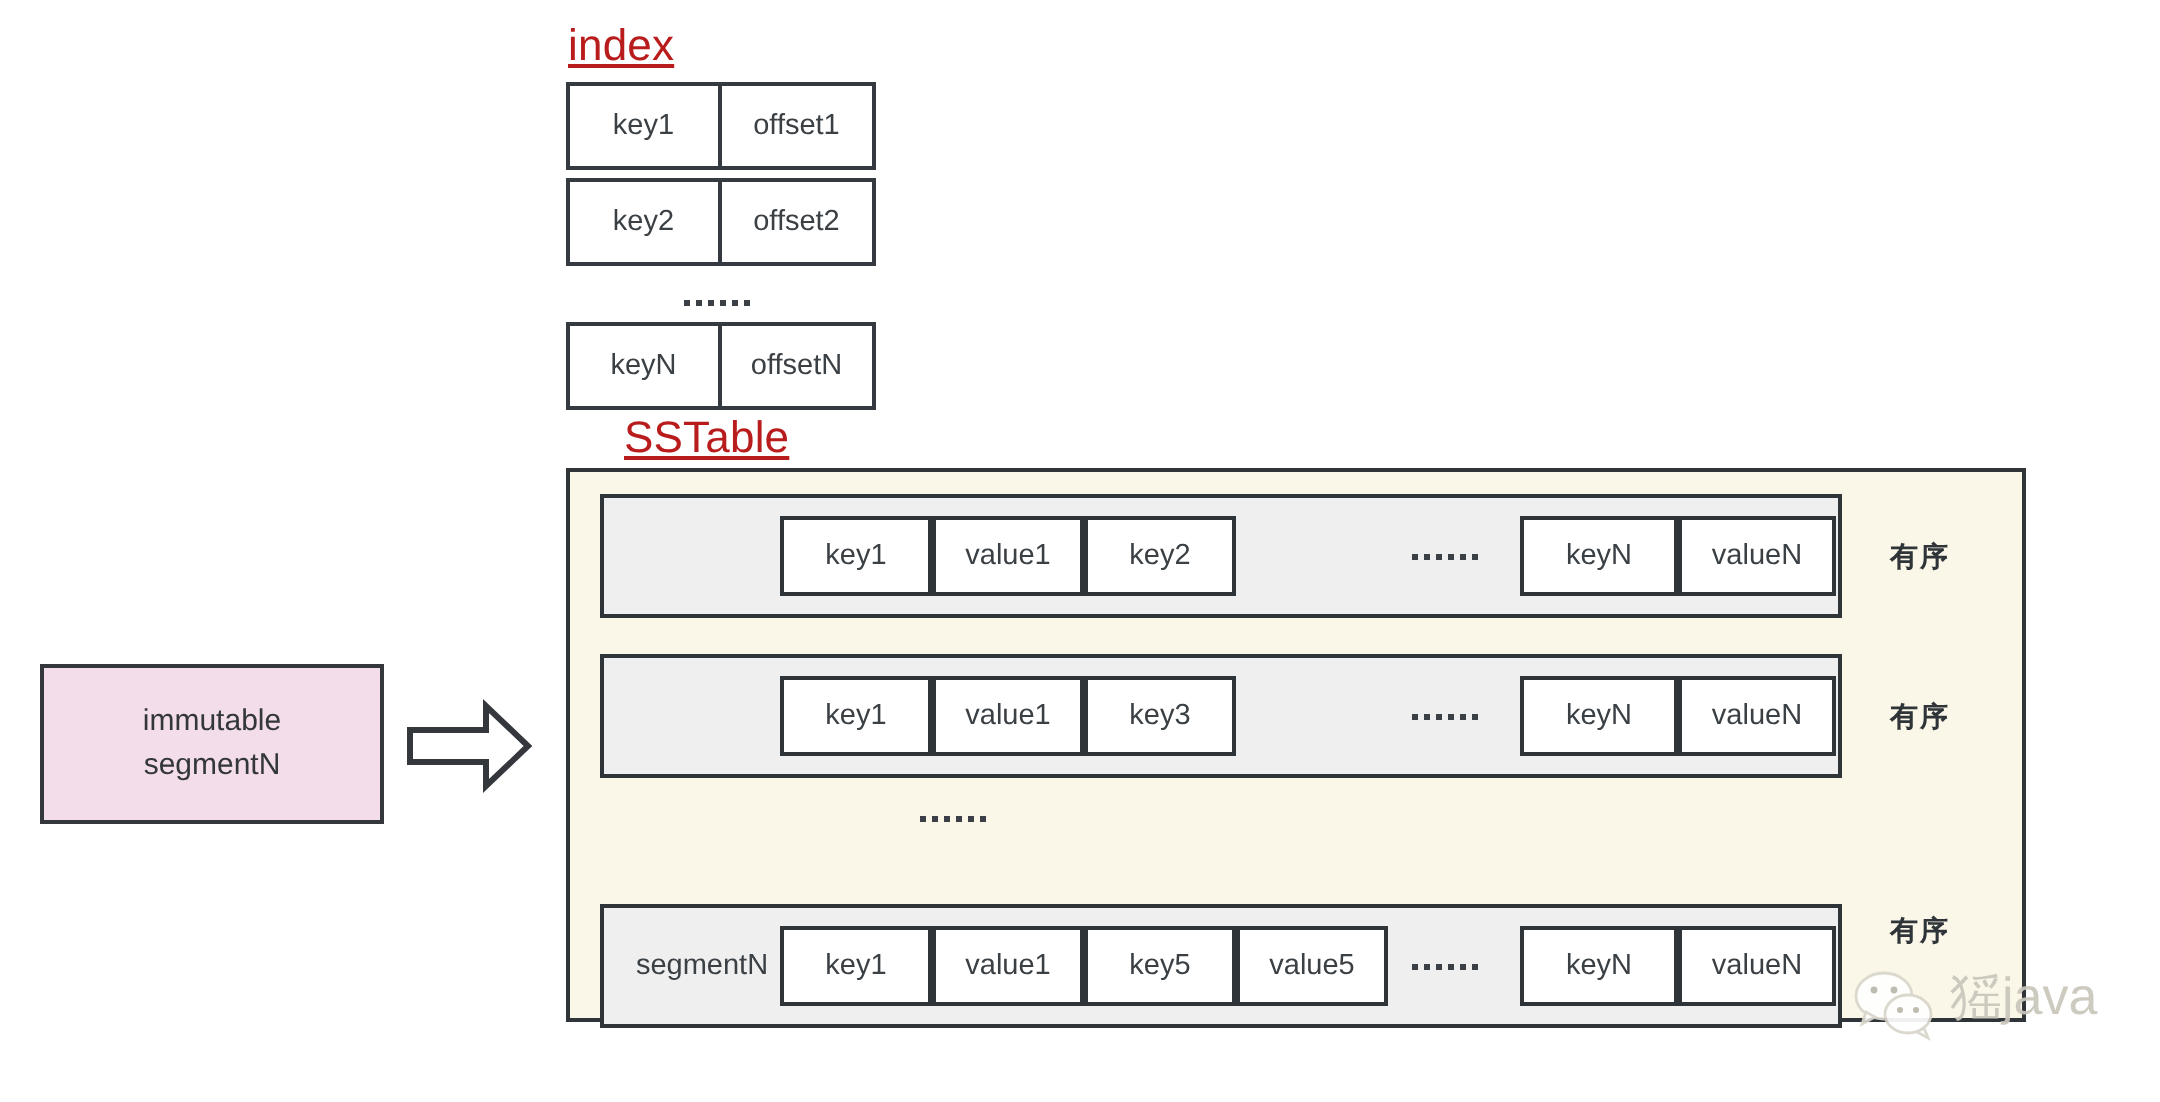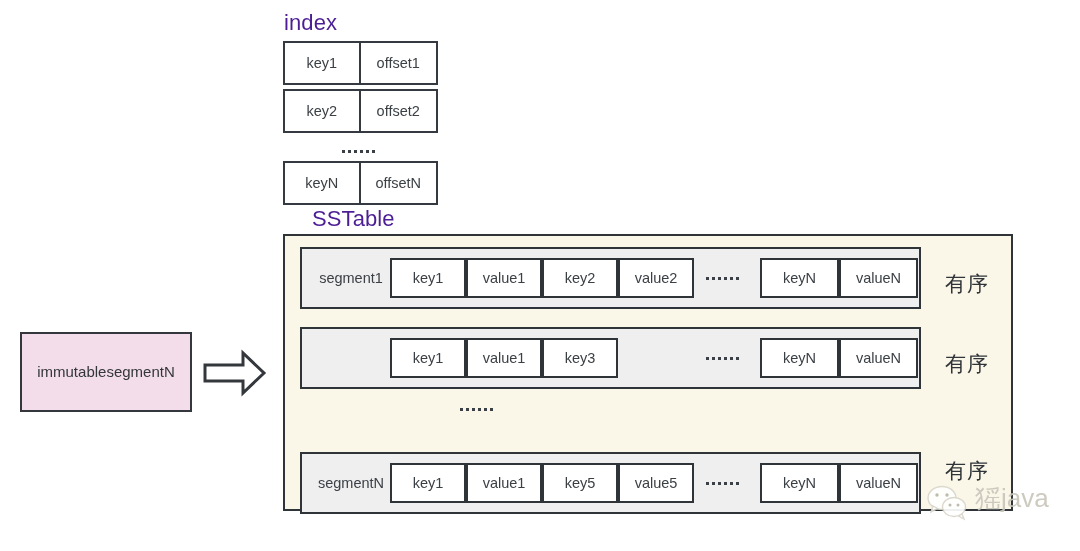--- a/index.html
+++ b/index.html
@@ -21,24 +21,25 @@
     height: 551px;
   }
 
   
   .abs { position: absolute; }
 
   
   .section-title {
     font-size: 22px;
     font-weight: 400;
-    color: #4c1d95;
+    color: #b91c1c;
     letter-spacing: .1px;
     line-height: 26px;
     white-space: nowrap;
+    text-decoration: underline;
   }
 
   
   .index-row {
     position: absolute;
     left: 283px;
     width: 155px;
     height: 44px;
     border: 2px solid #343a40;
     background: #ffffff;
@@ -132,38 +133,39 @@
 
   .row-ellipsis {
     position: absolute;
     left: 404px;
     top: 28px;
   }
 
   .sorted-label {
     position: absolute;
     left: 945px;
-    font-size: 21px;
-    font-weight: normal;
+    font-size: 14px;
+    font-weight: bold;
     color: #2f3438;
     white-space: nowrap;
     letter-spacing: 1px;
   }
 
   
   .memtable {
     position: absolute;
     left: 20px;
     top: 332px;
     width: 172px;
     height: 80px;
     border: 2px solid #34383c;
     background: #f3ddeb;
     box-sizing: border-box;
     display: flex;
+    flex-direction: column;
     align-items: center;
     justify-content: center;
     font-size: 15px;
     color: #333739;
     line-height: 22px;
   }
 
   
   .arrow { position: absolute; left: 203px; top: 348px; }
 
@@ -217,25 +219,23 @@
   <div class="index-row" style="top:161px;">
     <div class="index-cell left">keyN</div>
     <div class="index-cell">offsetN</div>
   </div>
 
   <div class="section-title abs" style="left:284px; top:206px;margin-left:28px;">SSTable</div>
 
   <div class="sstable-box"></div>
 
   <div class="segment-row" style="top:247px;">
-    <div class="segment-label">segment1</div>
     <div class="kv-cell g1">key1</div>
     <div class="kv-cell g2">value1</div>
     <div class="kv-cell g3">key2</div>
-    <div class="kv-cell g4">value2</div>
     <div class="ellipsis row-ellipsis">
       <i></i>
         <i></i>
         <i></i>
         <i></i>
         <i></i>
         <i></i>
     </div>
     <div class="kv-cell r1">keyN</div>
     <div class="kv-cell r2">valueN</div>

